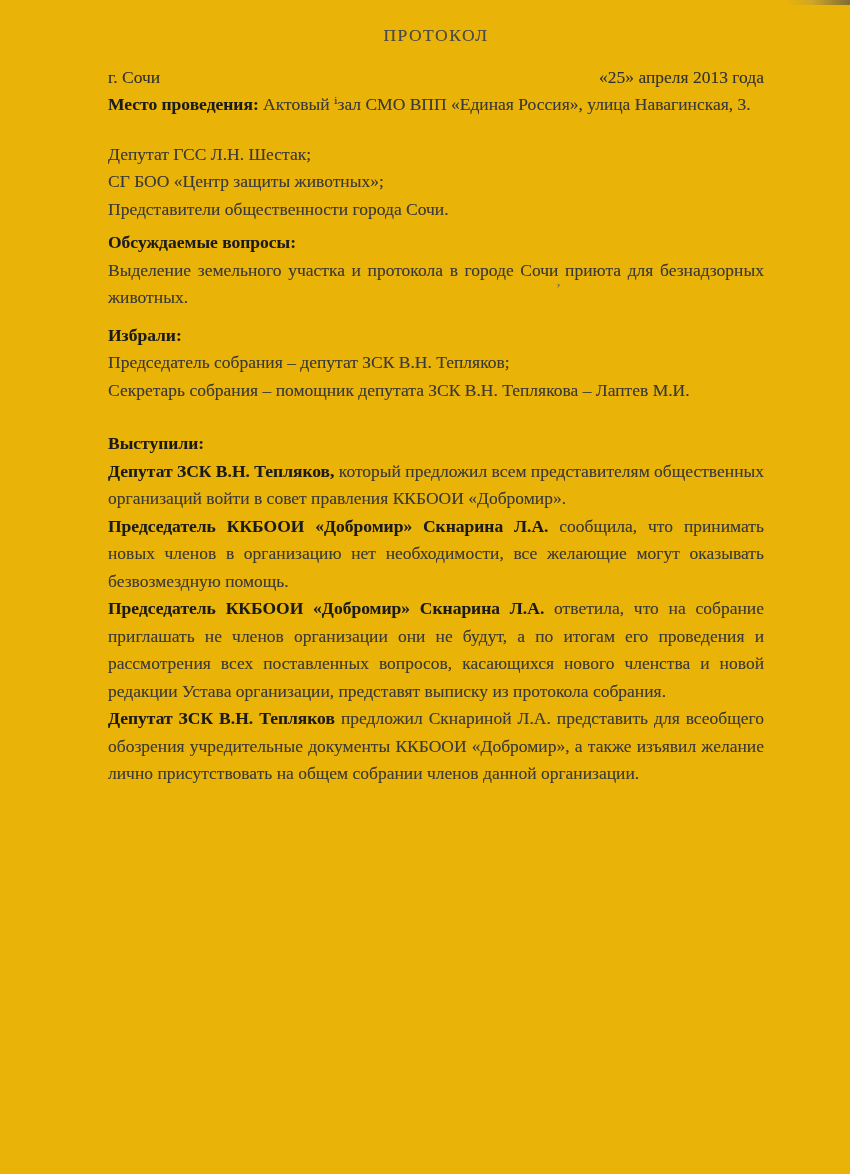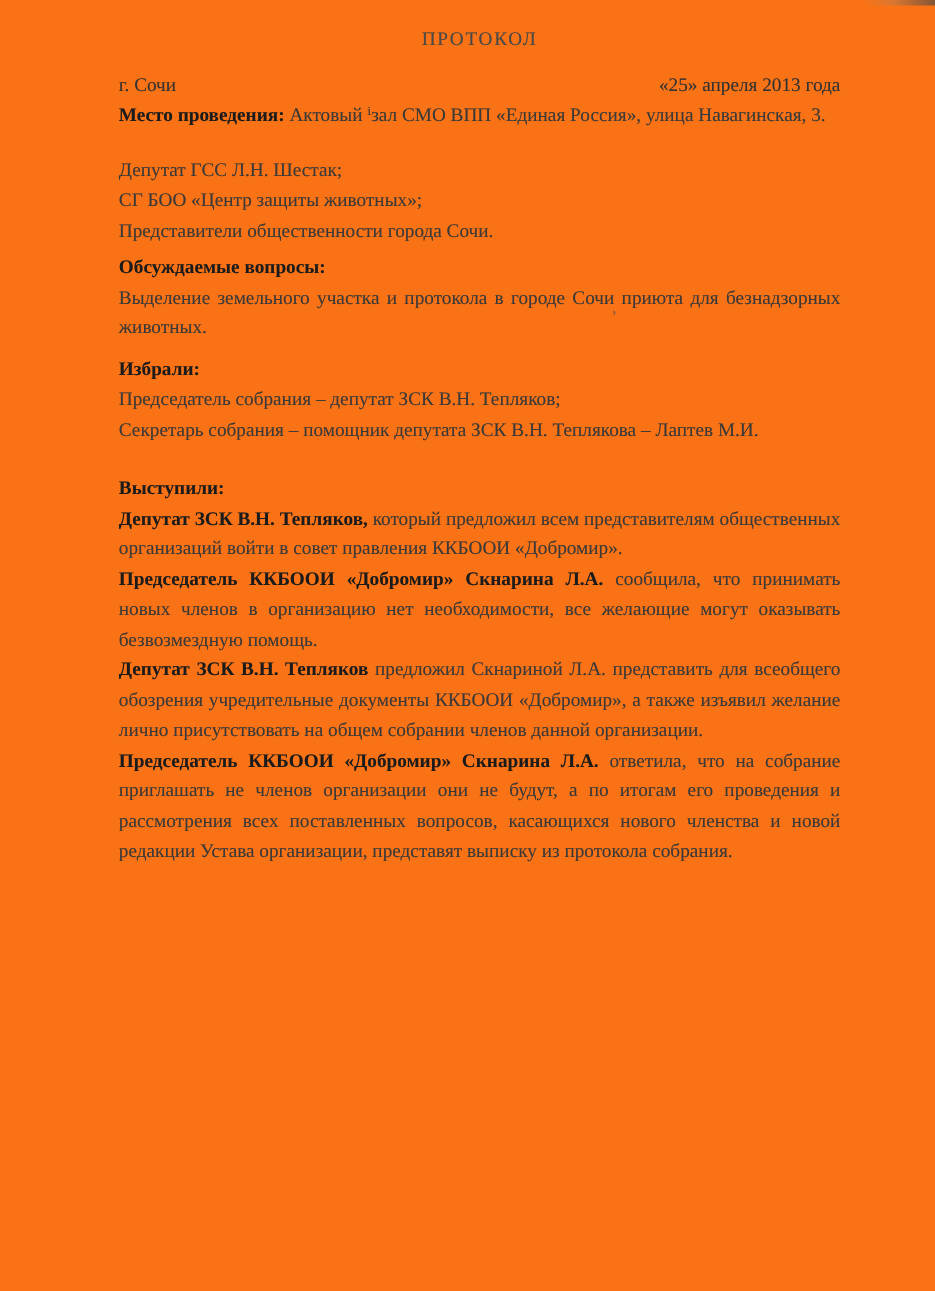--- a/index.html
+++ b/index.html
@@ -12,21 +12,21 @@
     height: 1174px;
     position: relative;
     overflow: hidden;
     font-family: "Liberation Serif", "DejaVu Serif", serif;
   }
   .page {
     position: absolute;
     inset: 0;
     box-sizing: border-box;
     padding: 22px 86px 0 108px;
-    background: #f97316;
+    background: #eab308;
     color: #3a3a3a;
     font-size: 17.5px;
     line-height: 27.5px;
     text-shadow: 0 0 0.6px rgba(40,40,40,0.35);
   }
   .b { font-weight: bold; color: #1b1b1b; }
   .title-block { text-align: center; color: #4a4a4a; }
   .title-main { letter-spacing: 1.5px; display: block; }
   .title-sub { display: block; }
   .date-row {
@@ -105,21 +105,21 @@
     <p class="line">Председатель собрания – депутат ЗСК В.Н. Тепляков;</p>
     <p class="line">Секретарь собрания – помощник депутата ЗСК В.Н. Теплякова – Лаптев М.И.</p>
   </div>
 
   <p class="h-section h-spoke b">Выступили:</p>
 
   <p class="just speech speech-1"><span class="b">Депутат ЗСК В.Н. Тепляков,</span><span> который предложил всем представителям общественных организаций войти в совет правления ККБООИ «Добромир».</span></p>
 
   <p class="just speech"><span class="b">Председатель ККБООИ «Добромир» Скнарина Л.А.</span><span> сообщила, что принимать новых членов в организацию нет необходимости, все желающие могут оказывать безвозмездную помощь.</span></p>
 
+  <p class="just speech"><span class="b">Председатель ККБООИ «Добромир» Скнарина Л.А.</span><span> ответила, что на собрание приглашать не членов организации они не будут, а по итогам его проведения и рассмотрения всех поставленных вопросов, касающихся нового членства и новой редакции Устава организации, представят выписку из протокола собрания.</span></p>
+
   <p class="just speech"><span class="b">Депутат ЗСК В.Н. Тепляков</span><span> предложил Скнариной Л.А. представить для всеобщего обозрения учредительные документы ККБООИ «Добромир», а также изъявил желание лично присутствовать на общем собрании членов данной организации.</span></p>
-
-  <p class="just speech"><span class="b">Председатель ККБООИ «Добромир» Скнарина Л.А.</span><span> ответила, что на собрание приглашать не членов организации они не будут, а по итогам его проведения и рассмотрения всех поставленных вопросов, касающихся нового членства и новой редакции Устава организации, представят выписку из протокола собрания.</span></p>
 
 </div>
 
 <div class="corner-smudge"></div>
 <span class="speck speck-1">ʼ</span>
 <span class="speck speck-2">·</span>
 
 </body></html>

